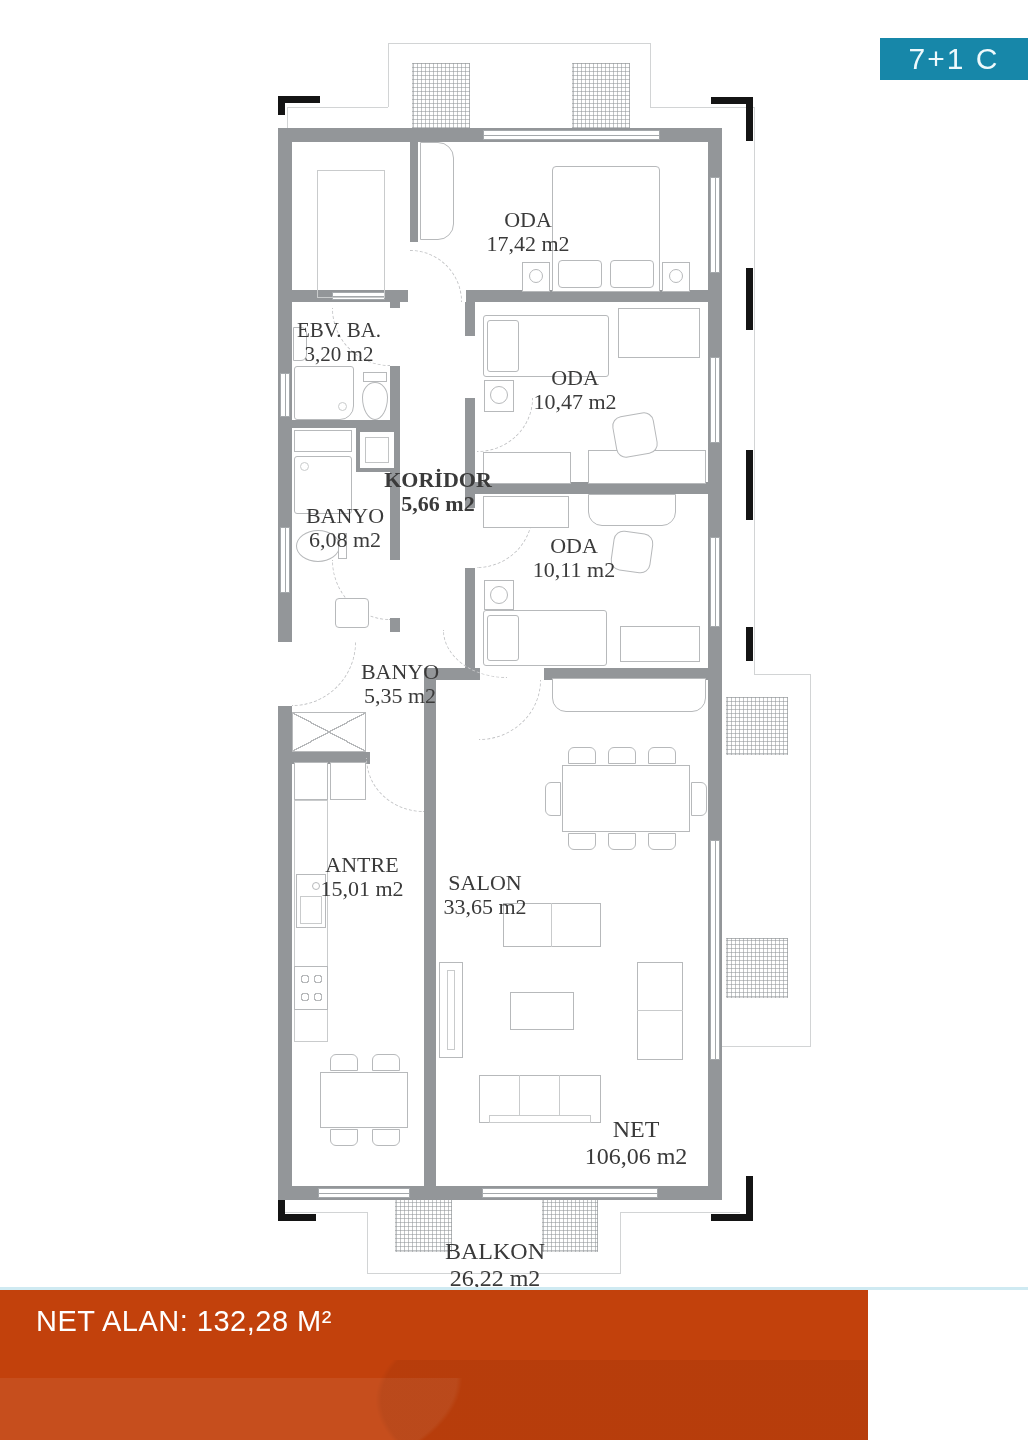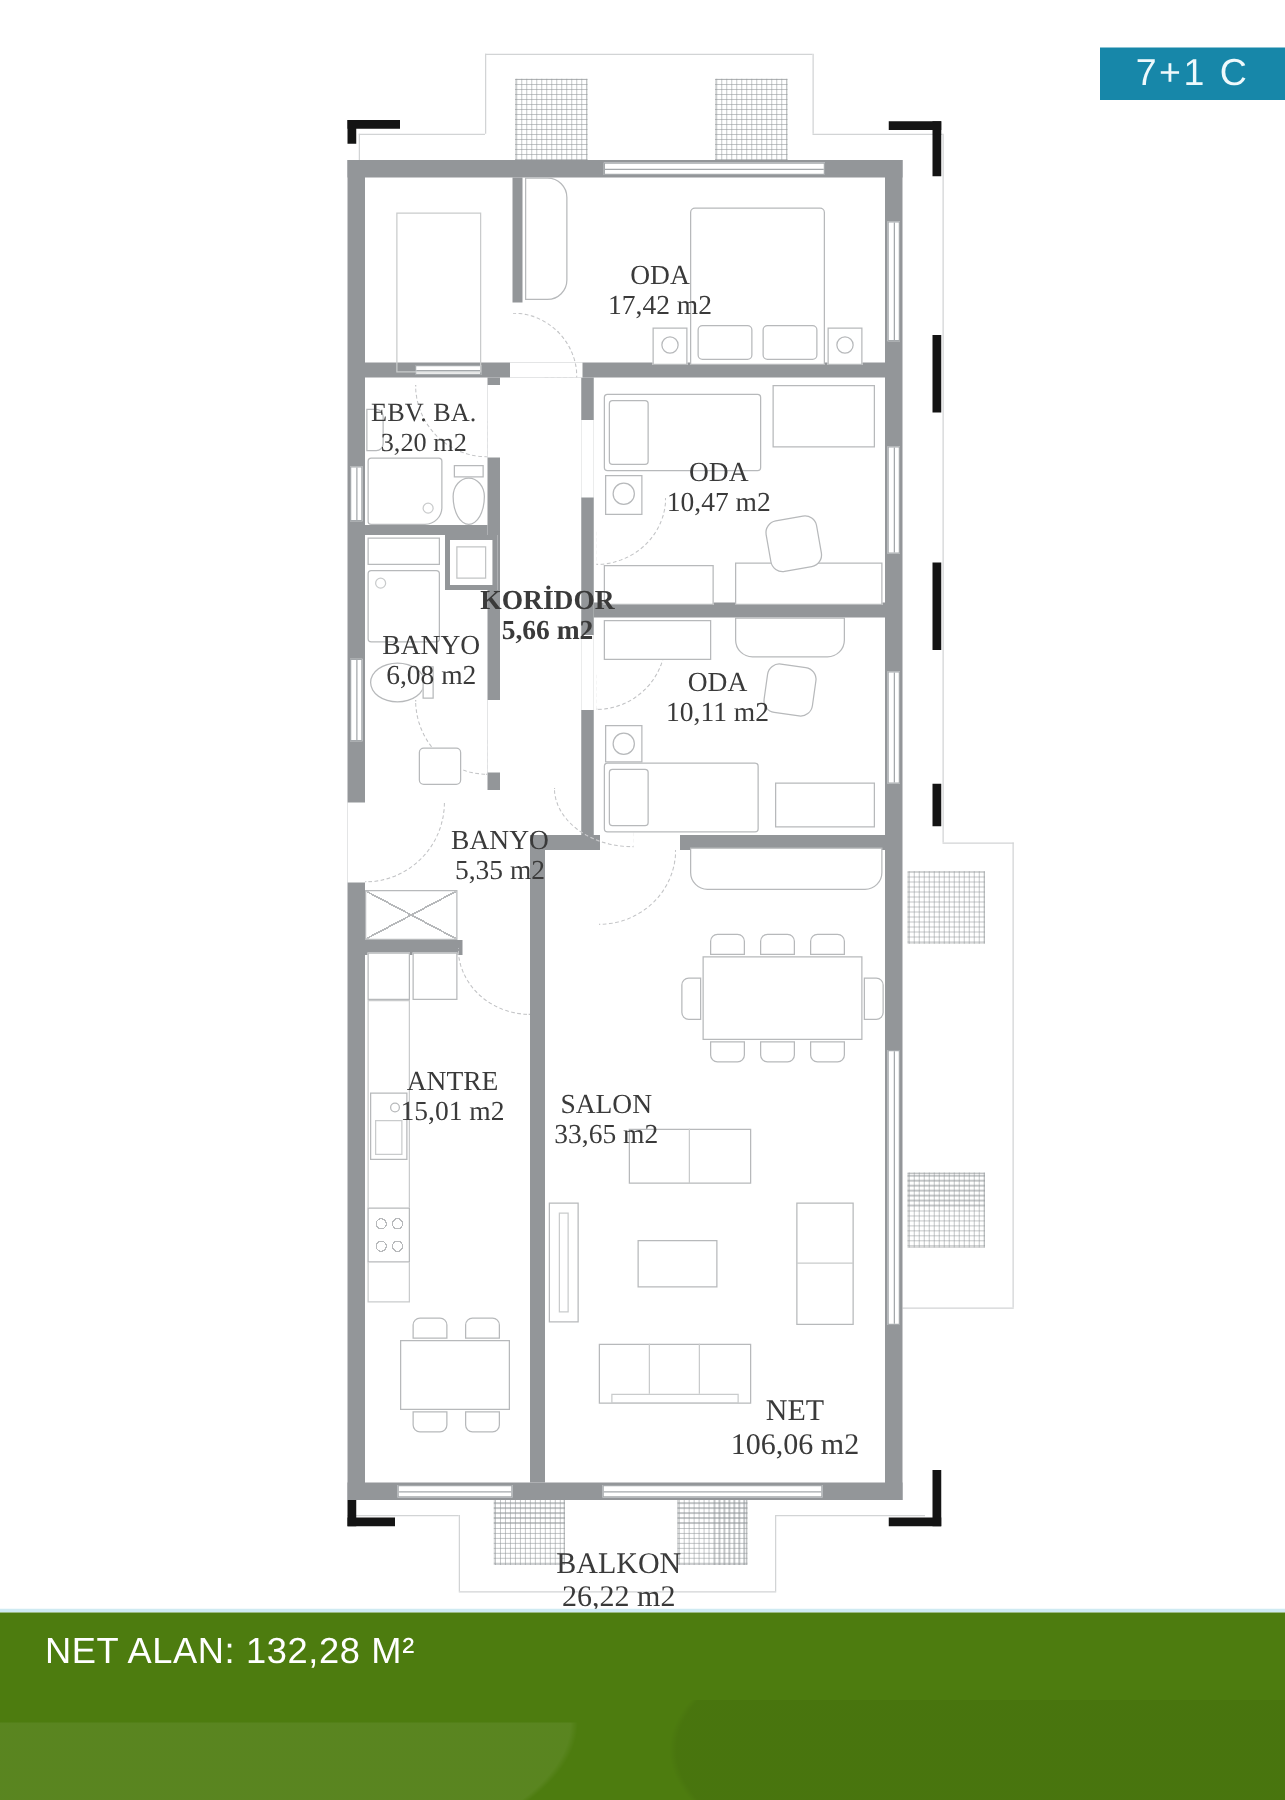--- a/index.html
+++ b/index.html
@@ -51,21 +51,21 @@
        font-family:"Liberation Serif",serif;color:#3a3a3a;font-size:22px;line-height:24px;
        white-space:nowrap;}
   .lbl.big{font-size:24px;line-height:27px;}
   .lbl span{display:block;}
   
   #badge{position:absolute;left:880px;top:38px;width:148px;height:42px;background:#1787a9;
          color:#eef9fc;display:flex;align-items:center;justify-content:center;
          font-size:30px;letter-spacing:2px;}
   
   #footer-sep{position:absolute;left:0;top:1287px;width:1028px;height:3px;background:#cfeaf2;}
-  #footer{position:absolute;left:0;top:1290px;width:1028px;height:150px;background:#4d7c0f;overflow:hidden;}
+  #footer{position:absolute;left:0;top:1290px;width:868px;height:150px;background:#c2410c;overflow:hidden;}
   #footer:before{content:"";position:absolute;left:-80px;top:88px;width:600px;height:160px;
      background:radial-gradient(ellipse at 30% 0%, rgba(255,255,255,.07) 0 60%, transparent 61%);}
   #footer:after{content:"";position:absolute;right:-120px;top:70px;width:700px;height:200px;
      background:radial-gradient(ellipse at 60% 20%, rgba(0,0,0,.06) 0 55%, transparent 56%);}
   #footer .ftext{position:absolute;left:36px;top:13px;color:#ffffff;font-size:29px;line-height:37px;
      letter-spacing:.5px;z-index:2;}
 </style>
 </head>
 <body>
 

